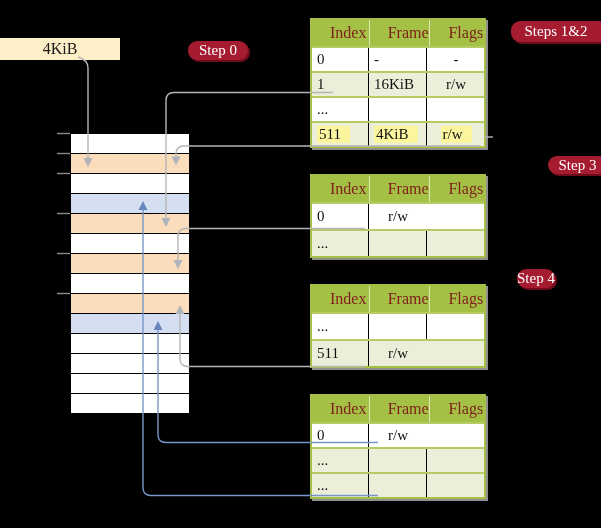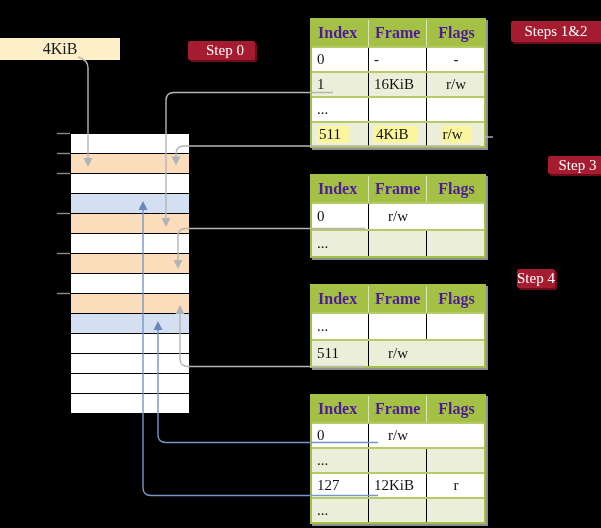--- a/index.html
+++ b/index.html
@@ -10,43 +10,43 @@
   
   #box4kib {
     position:absolute; left:0; top:38px; width:120px; height:22px;
     background:#fdf0c9; color:#1a1a1a; font-size:16px;
     display:flex; align-items:center; justify-content:center;
   }
   
   .step {
     position:absolute; background:#a51c30; color:#ffffff; font-size:15px;
     display:flex; align-items:center; justify-content:center;
-    border-radius:2px; box-shadow:2px 2px 0 #6f0c1c;
-  }
-  #step0  { left:188px; top:41px;  width:60px; height:19px;padding-left:7px; }
+    border-radius:9px; box-shadow:2px 2px 0 #6f0c1c;
+  }
+  #step0  { left:188px; top:41px;  width:60px; height:19px; }
   #steps12{ left:511px; top:21px;  width:90px; height:21px; border-top-right-radius:0; border-bottom-right-radius:0; }
   #step3  { left:519px; top:156px; width:59px; height:18px;margin-left:29px; }
   #step4  { left:517px; top:269px; width:38px; height:19px; }
   
   #memcol {
     position:absolute; left:70px; top:133px; width:118px;
     border:1px solid #000; border-bottom:none; background:#000;
   }
   .mrow { height:19px; border-bottom:1px solid #000; }
   
   .ptable {
     position:absolute; left:310px; width:172px;
     border:2px solid #a4c145; background:#a4c145;
     box-shadow:2px 2px 0 #8f8f8f;
   }
   #t1 { top:18px; }  #t2 { top:174px; } #t3 { top:284px; } #t4 { top:394px; }
   .hrow { display:flex; height:26px; background:#a4c145; }
   .hcell {
-    box-sizing:border-box; color:#4c1d95; font-weight:bold; font-size:16px;
-    line-height:26px; padding-left:6px; border-right:1px solid #dce8b4;
+    box-sizing:border-box; color:#7f1d1d; font-weight:normal; font-size:16px;
+    line-height:26px; padding-left:6px; border-right:1px solid #dce8b4;margin-left:12px;
   }
   .brow { display:flex; border-top:2px solid #b5cb66; background:#ffffff; }
   .brow.alt { background:#ebefda; }
   .r23 .brow { height:23px; } .r25 .brow { height:25px; }
   .r23 .bcell { line-height:23px; } .r25 .bcell { line-height:25px; }
   .bcell {
     box-sizing:border-box; font-size:15px; color:#111;
     padding-left:5px; border-right:1px solid #000;
   }
   .c1 { width:57px; } .c2 { width:58px; } .c3 { width:53px; }
@@ -164,25 +164,20 @@
     </div>
     <div class="brow">
       <div class="bcell c1">0</div>
       <div class="bcell c3">r/w</div>
     </div>
     <div class="brow alt">
       <div class="bcell c1">...</div>
       <div class="bcell c2"></div>
       <div class="bcell c3"></div>
     </div>
-    <div class="brow">
-      <div class="bcell c1">127</div>
-      <div class="bcell c2">12KiB</div>
-      <div class="bcell c3">r</div>
-    </div>
     <div class="brow alt">
       <div class="bcell c1">...</div>
       <div class="bcell c2"></div>
       <div class="bcell c3"></div>
     </div>
   </div>
 
   <svg id="overlay" width="601" height="528" viewBox="0 0 601 528">
 
     <g stroke="#8a8a8a" stroke-width="1.4">

